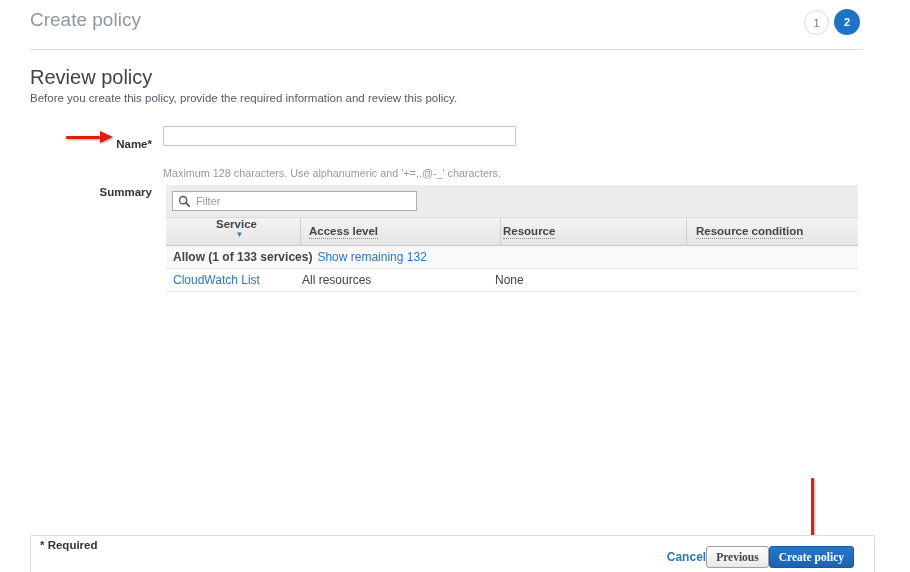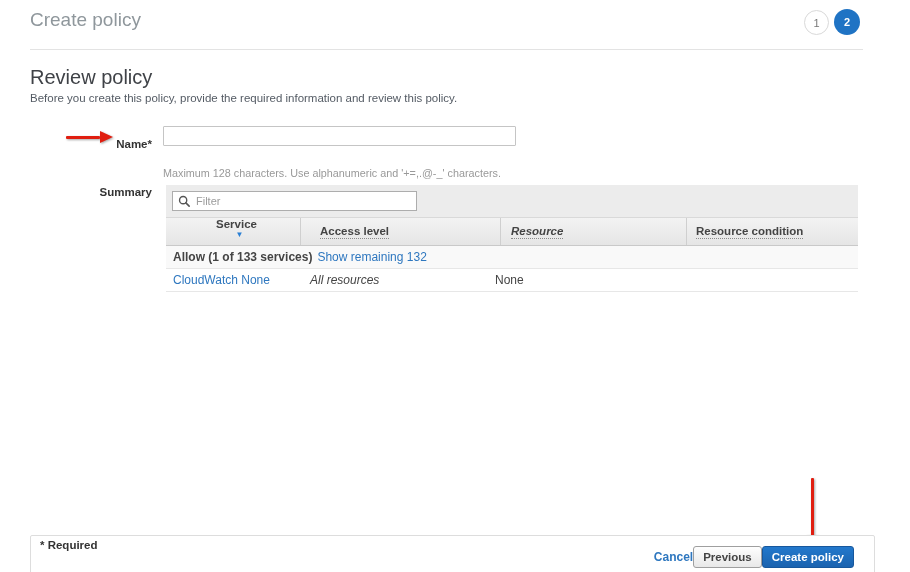--- a/index.html
+++ b/index.html
@@ -33,37 +33,37 @@
   .summary-table{position:absolute;left:166px;top:185px;width:692px;}
   .filter-bar{height:32px;background:#ececec;display:flex;align-items:center;}
   .filter-box{margin-left:6px;width:238px;height:18px;background:#fff;border:1px solid #adadad;border-radius:0;display:flex;align-items:center;padding-left:5px;}
   .search-icon{display:flex;align-items:center;margin-right:4px;}
   .filter-input{border:none;outline:none;flex:1;font-size:11px;color:#333;background:transparent;font-family:inherit;}
   .filter-input::placeholder{color:#9b9b9b;}
   .thead{display:flex;height:27px;align-items:center;background:linear-gradient(#f3f3f3,#e5e5e5);border-top:1px solid #d9d9d9;border-bottom:1px solid #c9c9c9;}
   .th{font-size:11.5px;font-weight:bold;color:#444;box-sizing:border-box;height:100%;display:flex;align-items:center;}
   .th-sep{border-left:1px solid #cfcfcf;}
   .col-1{width:134px;padding-left:7px;flex-direction:column;}
-  .col-2{width:200px;padding-left:19px;}
-  .col-3{width:186px;padding-left:10px;font-style:italic;}
+  .col-2{width:200px;padding-left:8px;}
+  .col-3{width:186px;padding-left:2px;}
   .col-4{width:172px;padding-left:9px;}
   .hint{border-bottom:1px dotted #8a8a8a;padding-bottom:1px;}
   .sort-caret{color:#2a7fd4;font-size:8px;margin-left:6px;}
   .group-row{height:22px;display:flex;align-items:center;background:#f9f9f9;border-bottom:1px solid #e7e7e7;padding-left:7px;font-size:12px;}
   .group-text{font-weight:bold;color:#444;text-align:center;}
   .data-row{height:22px;display:flex;align-items:center;background:#fff;border-bottom:1px solid #e7e7e7;font-size:12px;color:#444;}
   .td{box-sizing:border-box;}
   a.link{color:#2e77bf;text-decoration:none;cursor:pointer;}
   .group-row a.link{margin-left:5px;}
   
   .footer-box{position:absolute;left:30px;top:535px;width:845px;height:45px;border:1px solid #ddd;border-radius:2px;background:#fff;box-sizing:border-box;}
   .required-note{position:absolute;left:9px;top:3px;font-size:11.5px;font-weight:bold;color:#333;}
   .footer-actions{position:absolute;right:20px;top:10px;display:flex;align-items:center;}
   .cancel-link{font-size:12px;font-weight:bold;color:#2e77bf;cursor:pointer;}
-  .btn{font-family:Liberation Sans, sans-serif;font-size:11.5px;font-weight:bold;border-radius:3px;padding:4px 9px;cursor:pointer;}
+  .btn{font-family:Liberation Serif, serif;font-size:11.5px;font-weight:bold;border-radius:3px;padding:4px 9px;cursor:pointer;}
   .btn-secondary{color:#444;border:1px solid #9f9f9f;background:linear-gradient(#fefefe,#e8e8e8);}
   .btn-primary{color:#fff;border:1px solid #17579c;background:linear-gradient(#2278cc,#1b63af);}
 </style>
 </head>
 <body>
 
 <div class="page-title">Create policy</div>
 <div class="step step-1">1</div>
 <div class="step step-2">2</div>
 <div class="header-divider"></div>
@@ -107,21 +107,21 @@
     <div class="th col-4 th-sep">
       <span class="hint">Resource condition</span>
     </div>
   </div>
   <div class="group-row">
     <span class="group-text">Allow (1 of 133 services)</span>
     <a class="link">Show remaining 132</a>
   </div>
   <div class="data-row">
     <div class="td col-1">
-      <a class="link">CloudWatch None</a>
+      <a class="link">CloudWatch List</a>
     </div>
     <div class="td col-3">All resources</div>
     <div class="td col-4">None</div>
   </div>
 </div>
 
 <div class="arrow">
   <div class="arrow-v-line"></div>
   <div class="arrow-v-head"></div>
 </div>

